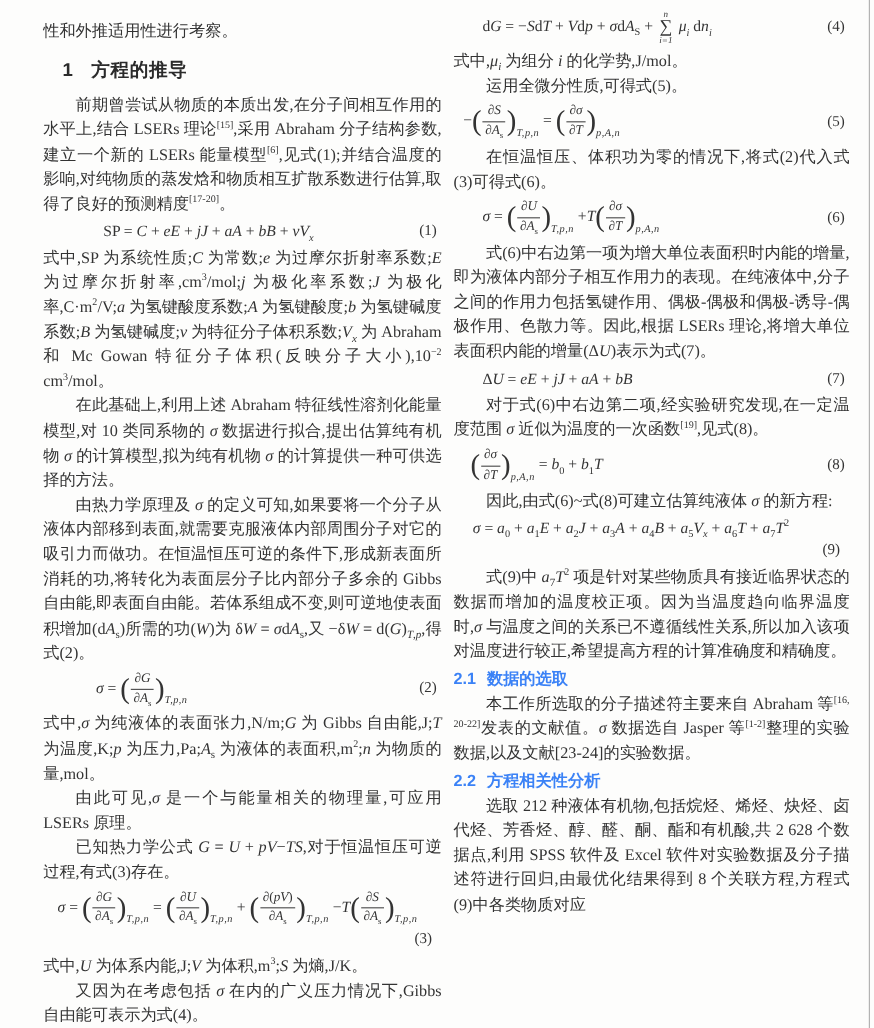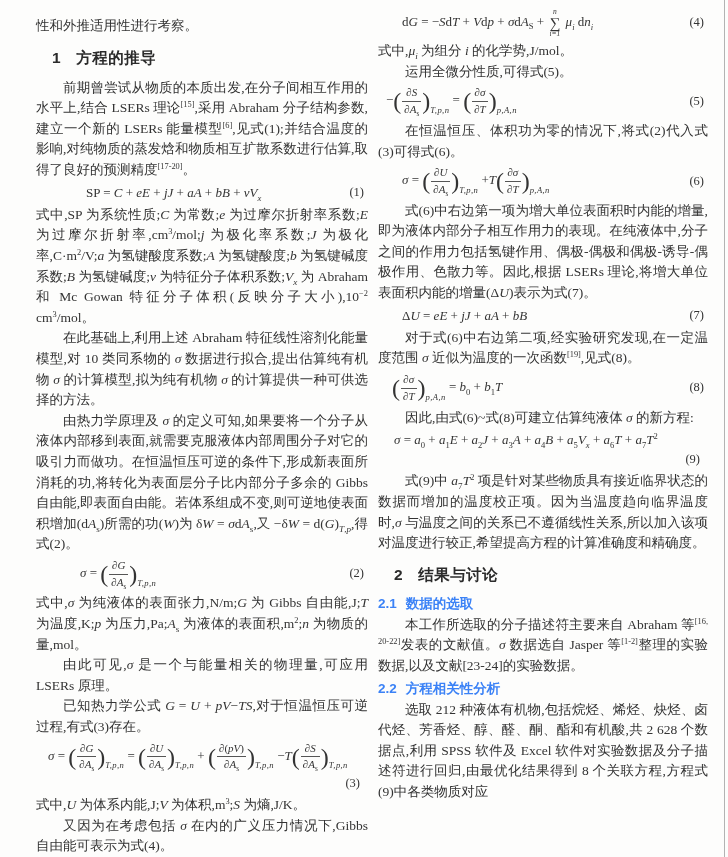--- a/index.html
+++ b/index.html
@@ -143,20 +143,19 @@
         </div>
       </div>
       <p class="para ind">因此,由式(6)~式(8)可建立估算纯液体 <i>σ</i> 的新方程:</p>
       <div class="eqwrap">
         <div class="eq">
           <span class="eq-body" style="padding-left: 16px;"><i>σ</i> = <i>a</i><sub>0</sub> + <i>a</i><sub>1</sub><i>E</i> + <i>a</i><sub>2</sub><i>J</i> + <i>a</i><sub>3</sub><i>A</i> + <i>a</i><sub>4</sub><i>B</i> + <i>a</i><sub>5</sub><i>V<sub>x</sub></i> + <i>a</i><sub>6</sub><i>T</i> + <i>a</i><sub>7</sub><i>T</i><sup>2</sup></span>
         </div>
         <div class="num-line"><span class="eq-num">(9)</span></div>
       </div>
       <p class="para ind">式(9)中 <i>a</i><sub>7</sub><i>T</i><sup>2</sup> 项是针对某些物质具有接近临界状态的数据而增加的温度校正项。因为当温度趋向临界温度时,<i>σ</i> 与温度之间的关系已不遵循线性关系,所以加入该项对温度进行较正,希望提高方程的计算准确度和精确度。</p>
-      <div class="sec"><span class="n">2</span><span>结果与讨论</span></div>
       <div class="subsec"><span class="n">2.1</span><span>数据的选取</span></div>
       <p class="para ind">本工作所选取的分子描述符主要来自 Abraham 等<sup>[16, 20-22]</sup>发表的文献值。<i>σ</i> 数据选自 Jasper 等<sup>[1-2]</sup>整理的实验数据,以及文献[23-24]的实验数据。</p>
       <div class="subsec"><span class="n">2.2</span><span>方程相关性分析</span></div>
       <p class="para ind">选取 212 种液体有机物,包括烷烃、烯烃、炔烃、卤代烃、芳香烃、醇、醛、酮、酯和有机酸,共 2 628 个数据点,利用 SPSS 软件及 Excel 软件对实验数据及分子描述符进行回归,由最优化结果得到 8 个关联方程,方程式(9)中各类物质对应</p>
     </div>
   <div class="edge-line"></div>
 </div>
 
 </body></html>

